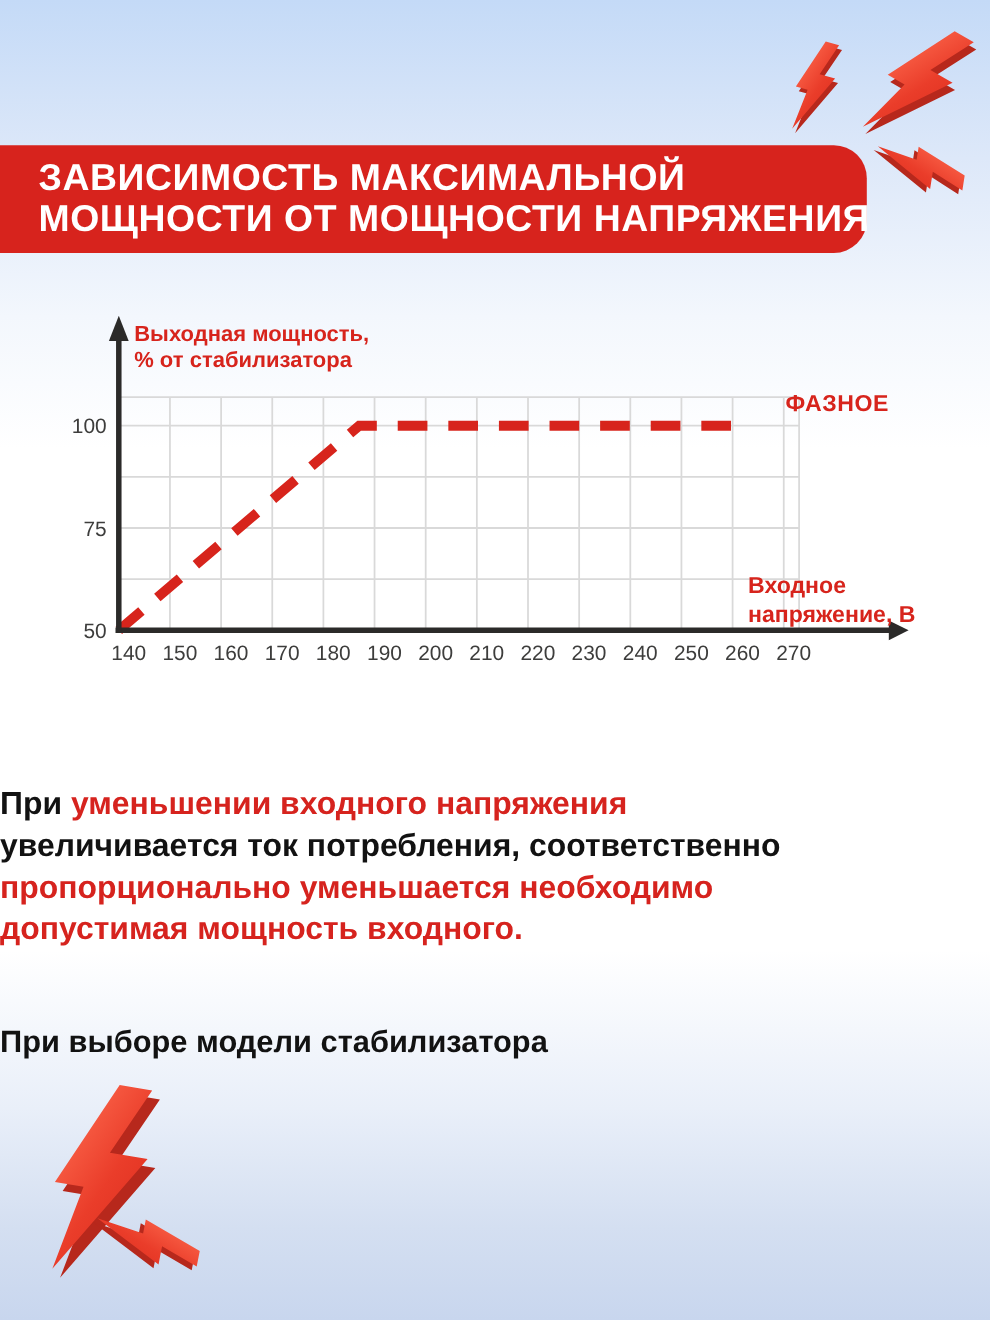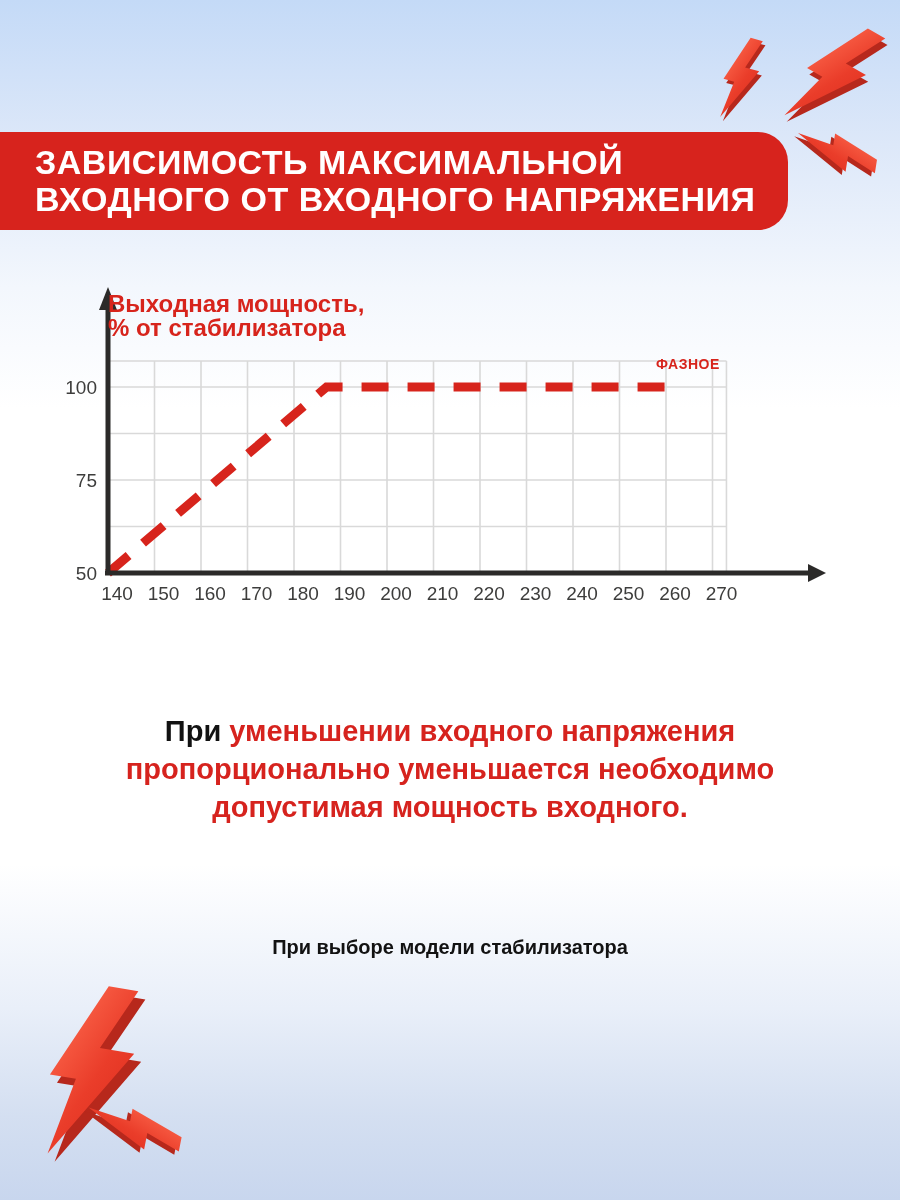--- a/index.html
+++ b/index.html
@@ -14,29 +14,29 @@
     background:#d7231d;border-radius:0 30px 30px 0;
     display:flex;flex-direction:column;justify-content:center;
     padding-left:35px;box-sizing:border-box;
   }
   .banner div{
     color:#ffffff;font-weight:bold;font-size:34px;line-height:37px;letter-spacing:.5px;
     white-space:nowrap;
   }
   
   .chart-label{position:absolute;color:#d7241c;font-weight:bold;}
-  .y-axis-title{left:108px;top:292px;font-size:24px;line-height:24px;}
-  .legend-label{left:656px;top:356px;font-size:14px;letter-spacing:.5px;}
+  .y-axis-title{left:122px;top:292px;font-size:20px;line-height:24px;}
+  .legend-label{left:714px;top:356px;font-size:21px;letter-spacing:.5px;}
   .x-axis-title{left:680px;top:520px;font-size:21px;line-height:26px;}
   #chart{position:absolute;left:0;top:270px;}
   #chart text{font-family:"Liberation Sans",sans-serif;font-size:19px;fill:#3d3d3c;}
   
-  .para{position:absolute;left:0;width:900px;text-align:center;color:#121212;}
+  .para{position:absolute;left:0;width:900px;color:#121212;}
   .para-1{top:712px;font-size:29px;line-height:38px;font-weight:600;}
-  .para-2{top:928px;font-size:20px;line-height:38px;font-weight:600;}
+  .para-2{top:928px;font-size:28px;line-height:38px;font-weight:600;}
   .red-text{color:#d6231e;font-weight:bold;}
   .decor{position:absolute;pointer-events:none;}
 </style>
 </head>
 <body>
 
 <div class="page">
 
   <svg width="0" height="0" style="position:absolute" aria-hidden="true">
     <defs>
@@ -68,21 +68,21 @@
     <g transform="translate(12,20) scale(1.2,1.15) rotate(10 53 80)">
         <use href="#bolt"></use>
       </g>
     <g transform="translate(85,122) scale(0.64,0.58) rotate(100 53 80)">
         <use href="#bolt"></use>
       </g>
   </svg>
 
   <div class="banner">
     <div>ЗАВИСИМОСТЬ МАКСИМАЛЬНОЙ</div>
-    <div>ВХОДНОГО ОТ ВХОДНОГО НАПРЯЖЕНИЯ</div>
+    <div>МОЩНОСТИ ОТ МОЩНОСТИ НАПРЯЖЕНИЯ</div>
   </div>
 
   <svg id="chart" width="900" height="345" viewBox="0 0 900 345">
       <line x1="154.5" y1="90.95999999999998" x2="154.5" y2="303" stroke="#d9d9d9" stroke-width="1.6"></line>
       <line x1="201" y1="90.95999999999998" x2="201" y2="303" stroke="#d9d9d9" stroke-width="1.6"></line>
       <line x1="247.5" y1="90.95999999999998" x2="247.5" y2="303" stroke="#d9d9d9" stroke-width="1.6"></line>
       <line x1="294" y1="90.95999999999998" x2="294" y2="303" stroke="#d9d9d9" stroke-width="1.6"></line>
       <line x1="340.5" y1="90.95999999999998" x2="340.5" y2="303" stroke="#d9d9d9" stroke-width="1.6"></line>
       <line x1="387" y1="90.95999999999998" x2="387" y2="303" stroke="#d9d9d9" stroke-width="1.6"></line>
       <line x1="433.5" y1="90.95999999999998" x2="433.5" y2="303" stroke="#d9d9d9" stroke-width="1.6"></line>
@@ -122,23 +122,28 @@
       <text x="97" y="124" text-anchor="end">100</text>
     </svg>
 
   <div class="chart-label y-axis-title">
     <div>Выходная мощность,</div>
     <div>% от стабилизатора</div>
   </div>
 
   <div class="chart-label legend-label">ФАЗНОЕ</div>
 
+  <div class="chart-label x-axis-title">
+    <div>Входное</div>
+    <div>напряжение, В</div>
+  </div>
 
   <div class="para para-1">
     <div><span>При </span><span class="red-text">уменьшении входного напряжения</span></div>
+    <div>увеличивается ток потребления, соответственно</div>
     <div class="red-text">пропорционально уменьшается необходимо</div>
     <div class="red-text">допустимая мощность входного.</div>
   </div>
 
   <div class="para para-2">
     <div>При выборе модели стабилизатора</div>
   </div>
 
 </div>
 

